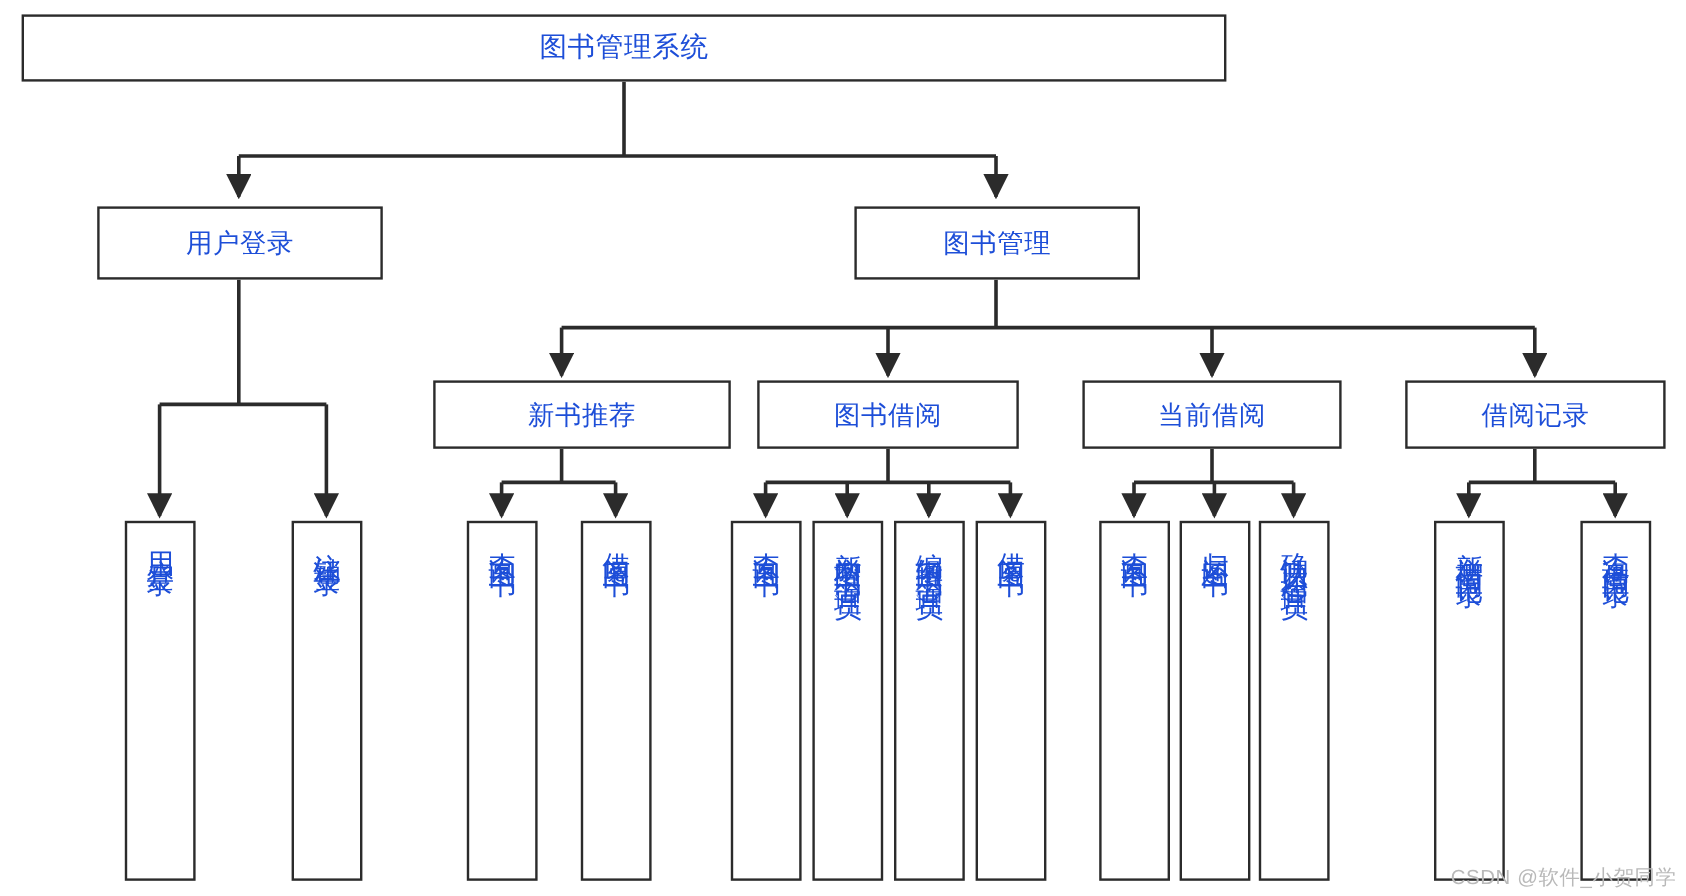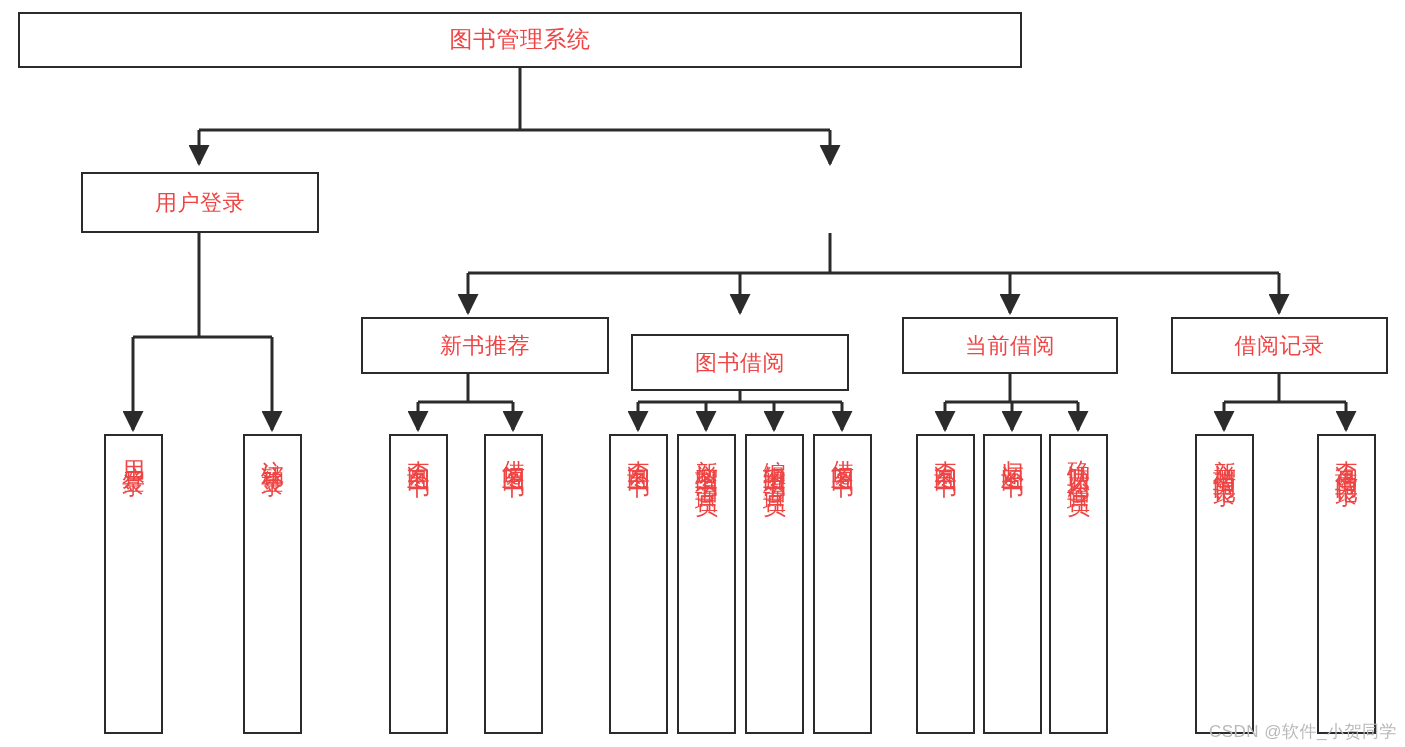--- a/index.html
+++ b/index.html
@@ -26,21 +26,21 @@
     pointer-events: none;
   }
   .node {
     position: absolute;
     box-sizing: border-box;
     background: #ffffff;
     border: 2px solid #2b2b2b;
     display: flex;
     align-items: center;
     justify-content: center;
-    color: #ef4444;
+    color: #1d4ed8;
   }
   .node-label {
     display: block;
     text-align: center;
     line-height: 1.18;
     letter-spacing: 0.5px;
   }
   
   .node.horiz .node-label {
     font-size: 22px;
@@ -129,25 +129,28 @@
     </g>
   </svg>
 
   <div class="node horiz root" style="left:18px; top:12px; width:1004px; height:56px;">
     <span class="node-label">图书管理系统</span>
   </div>
 
   <div class="node horiz" style="left:81px; top:172px; width:238px; height:61px;">
     <span class="node-label">用户登录</span>
   </div>
+  <div class="node horiz" style="left:712px; top:172px; width:238px; height:61px;">
+    <span class="node-label">图书管理</span>
+  </div>
 
   <div class="node horiz" style="left:361px; top:317px; width:248px; height:57px;">
     <span class="node-label">新书推荐</span>
   </div>
-  <div class="node horiz" style="left:631px; top:334px; width:218px; height:57px;">
+  <div class="node horiz" style="left:631px; top:317px; width:218px; height:57px;">
     <span class="node-label">图书借阅</span>
   </div>
   <div class="node horiz" style="left:902px; top:317px; width:216px; height:57px;">
     <span class="node-label">当前借阅</span>
   </div>
   <div class="node horiz" style="left:1171px; top:317px; width:217px; height:57px;">
     <span class="node-label">借阅记录</span>
   </div>
 
   <div class="node vert" style="left:104px; top:434px; width:59px; height:300px;">

